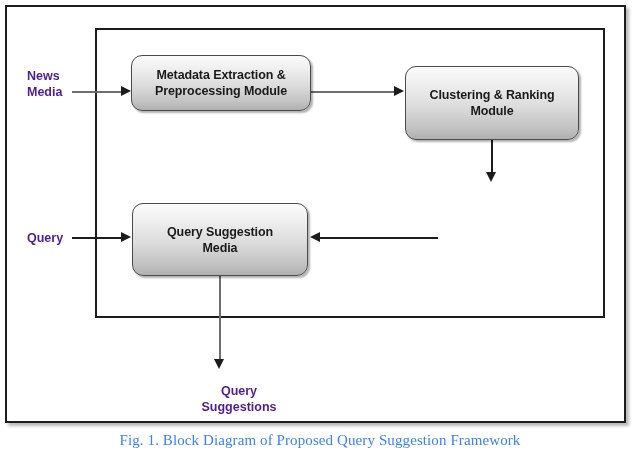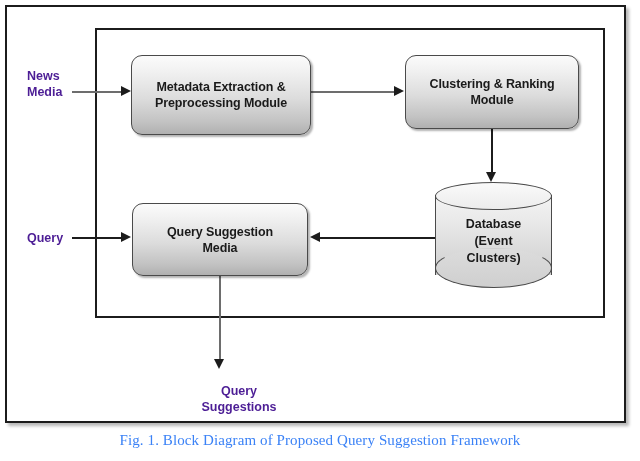--- a/index.html
+++ b/index.html
@@ -40,21 +40,21 @@
     box-shadow:2px 2px 2px rgba(0,0,0,.30);
     display:flex;align-items:center;justify-content:center;
     text-align:center;
     color:#1a1a1a;
     font-size:12.5px;
     font-weight:bold;
     line-height:1.28;
     letter-spacing:-0.1px;
     padding:2px 6px;
   }
-  #box-metadata{left:131px;top:55px;width:180px;height:80px;}
+  #box-metadata{left:131px;top:55px;width:180px;height:56px;}
   #box-clustering{left:405px;top:55px;width:174px;height:74px;}
   #box-querysug{left:132px;top:203px;width:176px;height:73px;}
 
   
   .cylinder{
     position:absolute;left:435px;top:182px;width:117px;height:106px;
   }
   .cyl-body{
     position:absolute;left:0;top:13px;width:117px;height:80px;
     box-sizing:border-box;
@@ -164,34 +164,25 @@
 
   <div class="conn h-line" style="left:72px;top:237px;width:52px;"></div>
   <div class="arrow-r" style="left:121px;top:232px;"></div>
 
   <div class="conn light v-line" style="left:219px;top:276px;height:86px;"></div>
   <div class="arrow-d" style="left:214px;top:359px;"></div>
 
   <div class="proc-box" id="box-metadata" style="white-space: pre-line;">Metadata Extraction &amp;
 Preprocessing Module</div>
 
-  <div class="proc-box" id="box-clustering" style="white-space: pre-line;">Clustering &amp; Ranking
+  <div class="proc-box" id="box-clustering" style="white-space: pre-line; margin-top: 11px;">Clustering &amp; Ranking
 Module</div>
 
   <div class="proc-box" id="box-querysug" style="white-space: pre-line;">Query Suggestion
 Media</div>
 
-  <div class="cylinder">
-    <div class="cyl-shadow"></div>
-    <div class="cyl-body"></div>
-    <div class="cyl-bottom"></div>
-    <div class="cyl-top"></div>
-    <div class="cyl-label" style="white-space: pre-line;">Database
-(Event
-Clusters)</div>
-  </div>
 
   <div class="io-label" id="label-querysuggestions" style="white-space: pre-line;">Query
 Suggestions</div>
 
   <div class="caption">Fig. 1. Block Diagram of Proposed Query Suggestion Framework</div>
 
 </div>
 
 </body></html>

